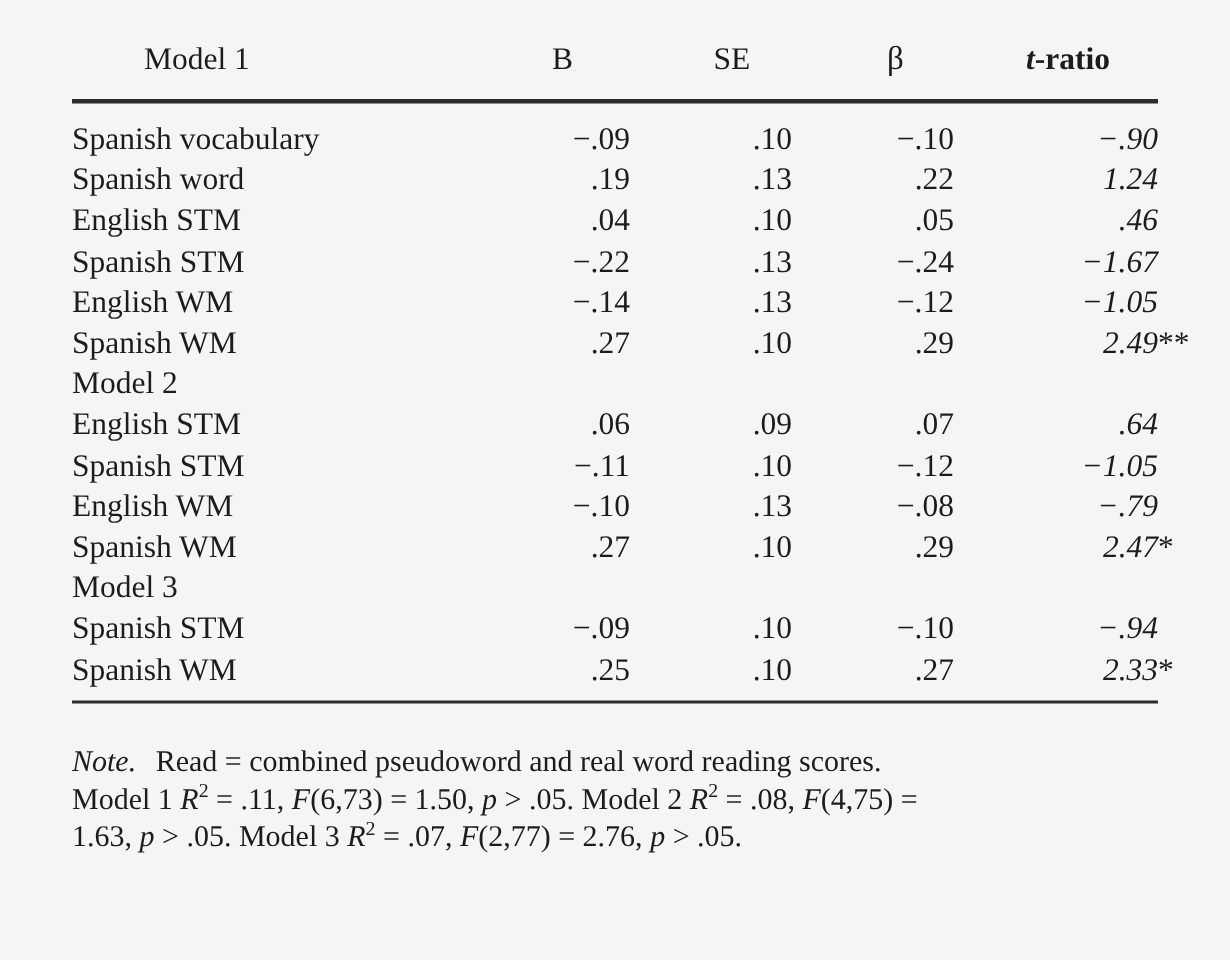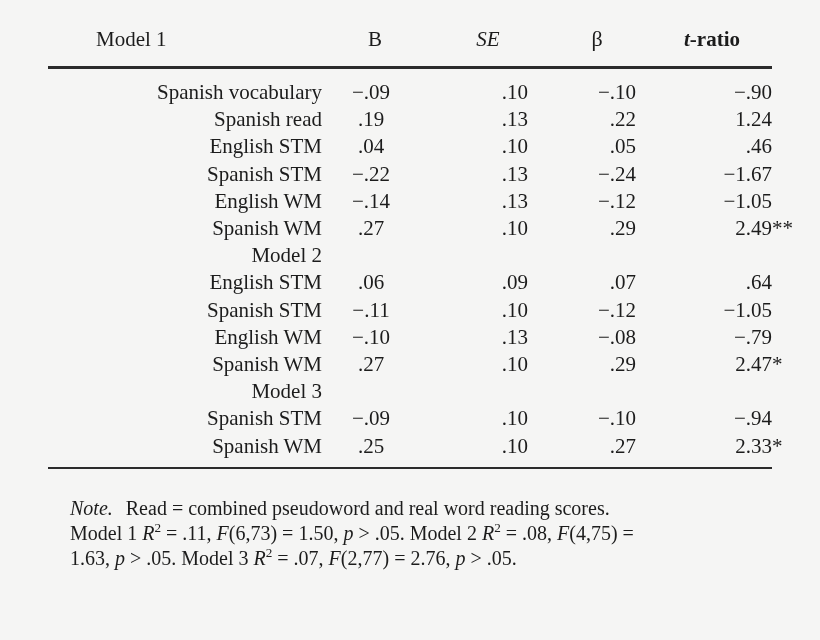--- a/index.html
+++ b/index.html
@@ -41,21 +41,21 @@
     padding: 0 0 14px 0;
     text-align: center;
     vertical-align: bottom;
     white-space: nowrap;
   }
   thead th.h-label {
     text-align: left;
     padding-left: 48px;
   }
   thead th.h-b { padding-right: 6px; }
-  thead th.h-se { font-style: italic; padding-right: 4px; }
+  thead th.h-se { padding-right: 4px; }
   thead th.h-beta { padding-right: 10px; font-size: 22px; }
   thead th.h-t { padding-right: 6px; font-weight: bold; }
   .ital { font-style: italic; }
 
   
   tr.rule-row-top td {
     padding: 0;
     height: 0;
     border-top: 3px solid #2b2b2b;
   }
@@ -70,46 +70,46 @@
   tbody tr.spacer-bot td { height: 7px; padding: 0; }
 
   tbody td {
     font-size: 21px;
     line-height: 27.2px;
     padding: 0;
     white-space: nowrap;
     vertical-align: baseline;
   }
   td.lab {
-    text-align: right;
+    text-align: left;
   }
   td.num {
     text-align: right;
   }
-  td.n-b    { padding-right: 14px; text-align: center; }
+  td.n-b    { padding-right: 14px; }
   td.n-se   { padding-right: 18px; }
   td.n-beta { padding-right: 22px; }
   
   td.n-t    { padding-right: 0; position: relative; }
-  td.n-t .val { display: inline-block; }
+  td.n-t .val { display: inline-block; font-style: italic; }
   td.n-t .stars {
     position: absolute;
     left: 100%;
     top: 0;
   }
 
   .note {
     position: absolute;
     left: 48px;
     top: 496px;
     width: 730px;
     font-size: 20px;
     line-height: 25px;
   }
-  .note .nline { white-space: nowrap; margin-left: 22px; }
+  .note .nline { white-space: nowrap; }
   .note-lead { font-style: italic; }
   .gap { display: inline-block; width: 13px; }
   sup { font-size: 0.66em; vertical-align: super; line-height: 0; }
 </style>
 </head>
 <body>
 
 <div class="table-wrap">
   <table class="stat-table">
     <colgroup>
@@ -136,21 +136,21 @@
           <td colspan="5"></td>
         </tr>
         <tr>
           <td class="lab">Spanish vocabulary</td>
           <td class="num n-b">−.09</td>
           <td class="num n-se">.10</td>
           <td class="num n-beta">−.10</td>
           <td class="num n-t"><span class="val">−.90</span><span class="stars"></span></td>
         </tr>
         <tr>
-          <td class="lab">Spanish read</td>
+          <td class="lab">Spanish word</td>
           <td class="num n-b">.19</td>
           <td class="num n-se">.13</td>
           <td class="num n-beta">.22</td>
           <td class="num n-t"><span class="val">1.24</span><span class="stars"></span></td>
         </tr>
         <tr>
           <td class="lab">English STM</td>
           <td class="num n-b">.04</td>
           <td class="num n-se">.10</td>
           <td class="num n-beta">.05</td>

